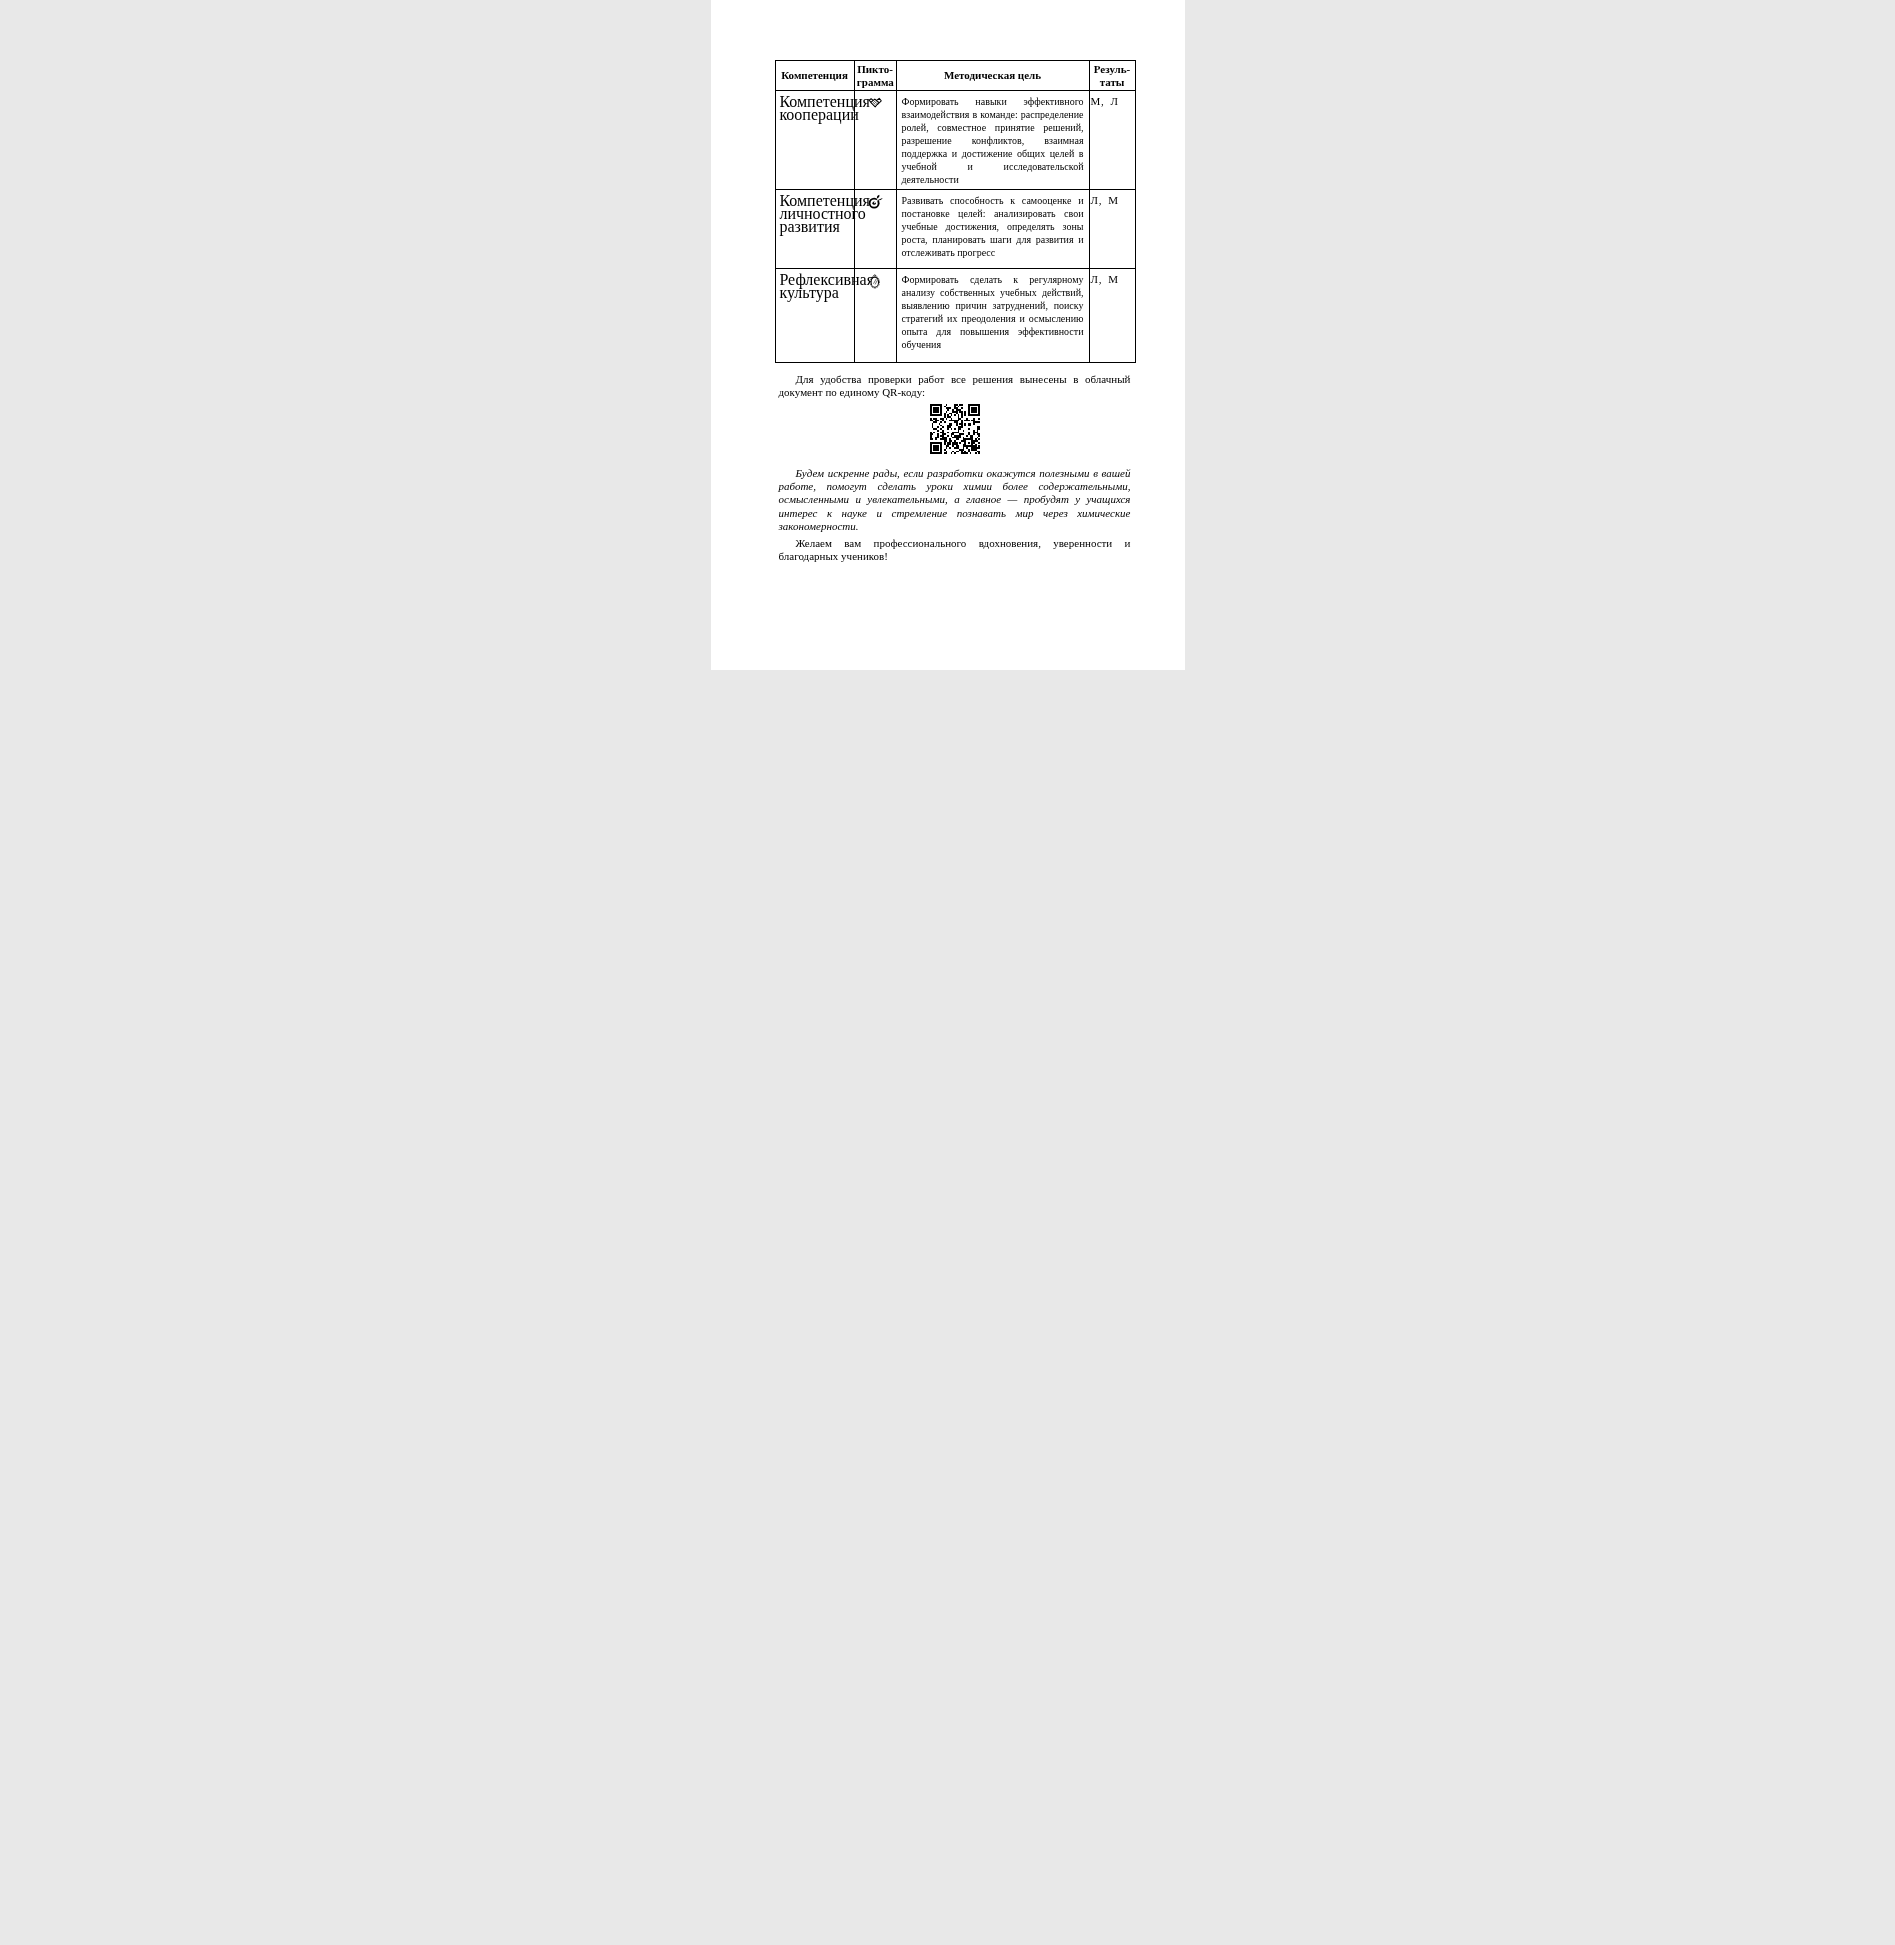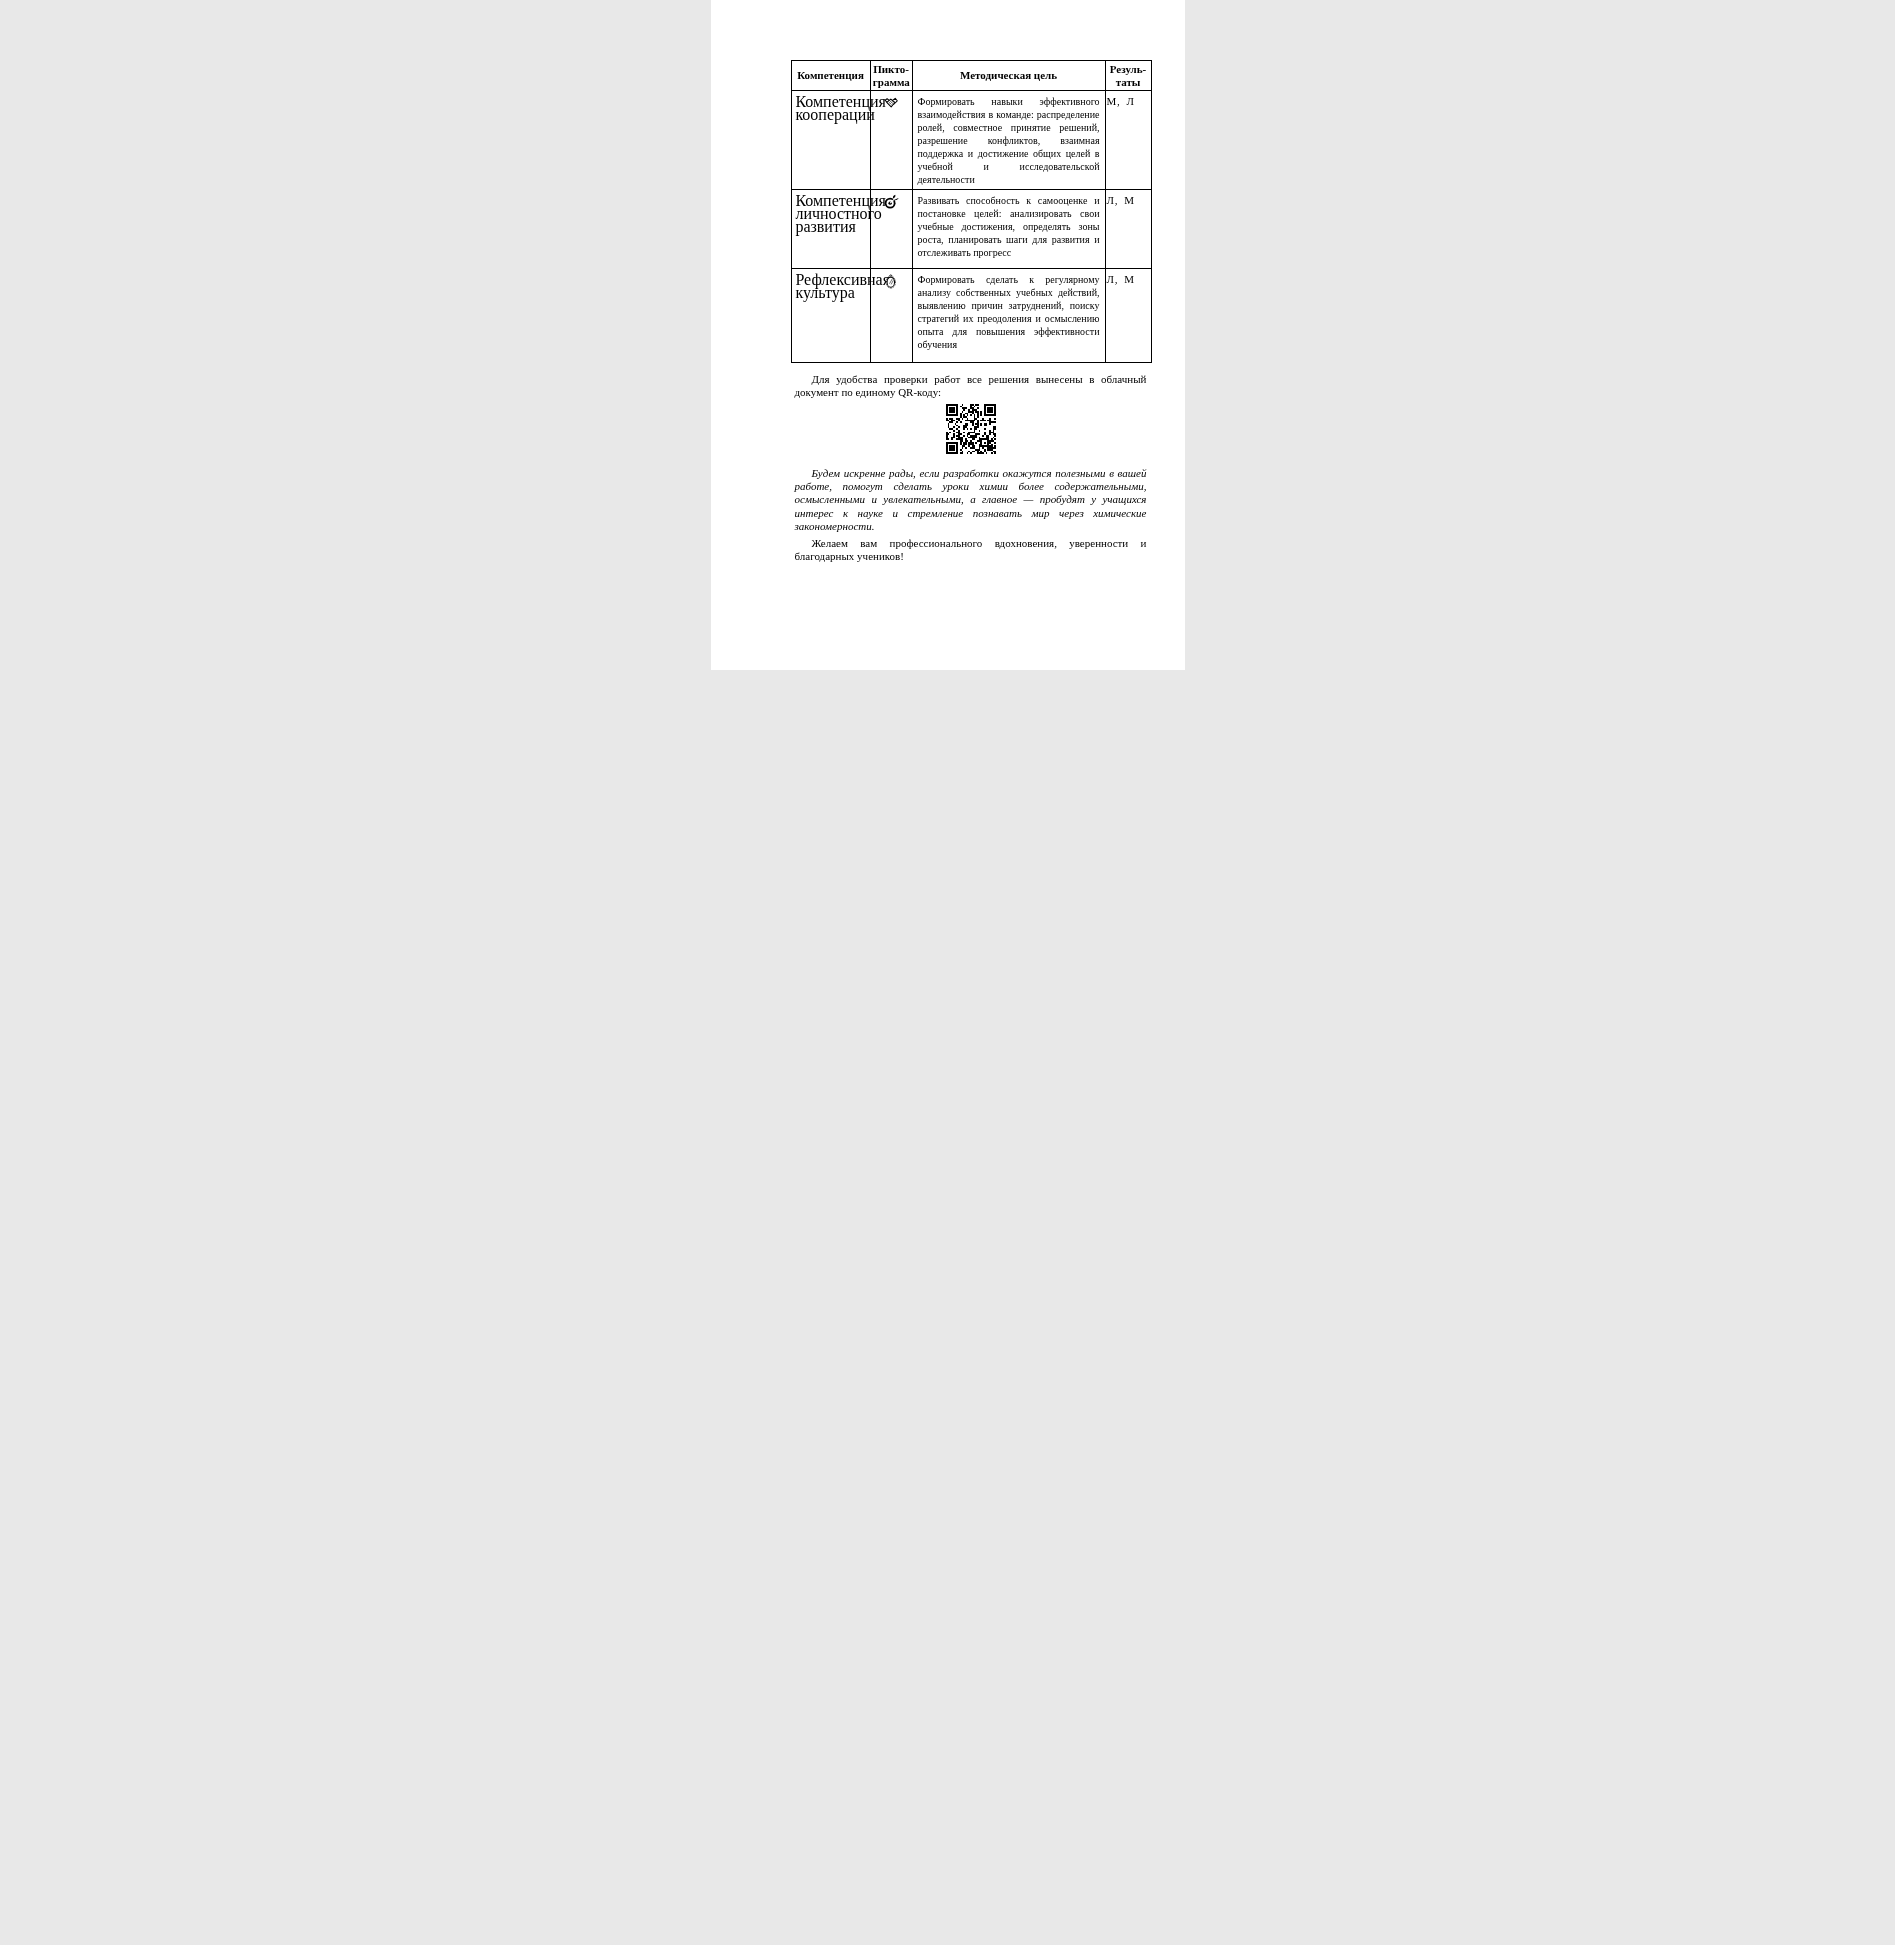--- a/index.html
+++ b/index.html
@@ -6,21 +6,21 @@
   .sheet {
     position:relative;
     width:474px; height:670px;
     margin:0 auto;
     background:#ffffff;
     color:#000;
     font-family:"Liberation Serif","DejaVu Serif",serif;
     overflow:hidden;
   }
   .content {
-    position:absolute; left:80px; top:60px; width:360px;
+    position:absolute; left:64px; top:60px; width:360px;
   }
   table.comp {
     width:360px; table-layout:fixed;
     border-collapse:collapse;
     border:1.6px solid #000;
   }
   table.comp th, table.comp td {
     border-left:0.8px solid #000; border-right:0.8px solid #000;
     border-top:1.2px solid #000; border-bottom:1.2px solid #000;
     vertical-align:top;

